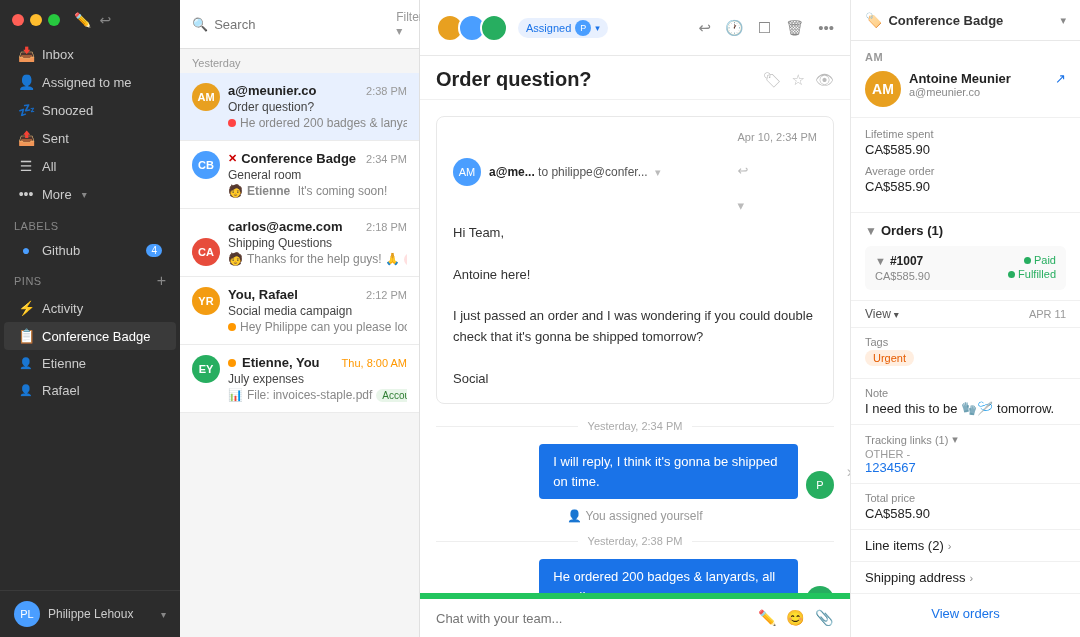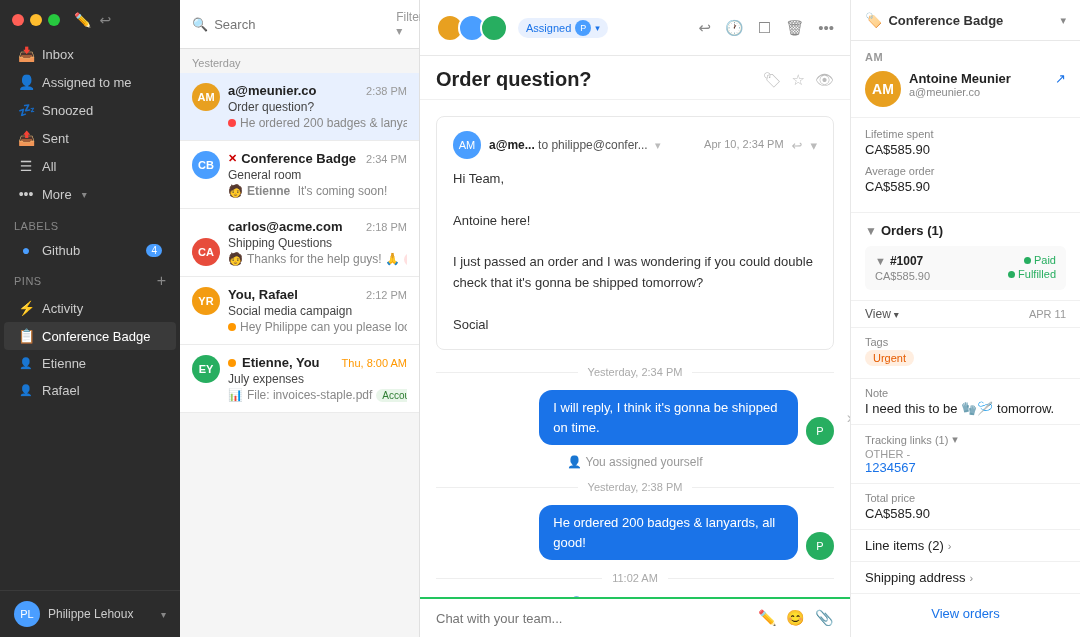--- a/index.html
+++ b/index.html
@@ -74,37 +74,37 @@
     .conv-subject-icons { display: flex; gap: 10px; color: #bbb; }
     .conv-subject-icon { font-size: 15px; cursor: pointer; }
 
     .conv-messages { flex: 1; overflow-y: auto; padding: 16px; }
     .email-message { background: #fff; border: 1px solid #e8e8e8; border-radius: 8px; padding: 14px 16px; margin-bottom: 16px; }
     .email-header { display: flex; align-items: center; gap: 8px; margin-bottom: 10px; }
     .email-avatar { width: 28px; height: 28px; border-radius: 50%; background: #4a9eff; display: flex; align-items: center; justify-content: center; font-size: 11px; color: white; flex-shrink: 0; }
     .email-meta { flex: 1; }
     .email-from { font-size: 12px; color: #555; }
     .email-from strong { color: #222; }
-    .email-actions { display: flex; gap: 8px; color: #bbb; }
+    .email-actions { display: flex; gap: 20px; color: #bbb; flex-direction: column; }
     .email-body { font-size: 13px; color: #333; line-height: 1.6; }
 
     .chat-divider { text-align: center; font-size: 11px; color: #aaa; margin: 12px 0; position: relative; }
     .chat-divider::before { content: ''; position: absolute; top: 50%; left: 0; right: 0; height: 1px; background: #eee; }
     .chat-divider span { background: #fff; padding: 0 10px; position: relative; }
 
     .chat-bubble-row { display: flex; margin-bottom: 10px; }
     .chat-bubble-row.right { justify-content: flex-end; }
     .chat-bubble-row.center { justify-content: center; }
-    .chat-bubble { padding: 8px 14px; border-radius: 13px; font-size: 13px; max-width: 65%; line-height: 1.5; }
+    .chat-bubble { padding: 8px 14px; border-radius: 4px; font-size: 13px; max-width: 65%; line-height: 1.5; }
     .bubble-blue { background: #1a73e8; color: white; }
     .bubble-avatar-right { width: 28px; height: 28px; border-radius: 50%; background: #27ae60; display: flex; align-items: center; justify-content: center; font-size: 11px; color: white; flex-shrink: 0; margin-left: 8px; align-self: flex-end; }
     .system-msg { font-size: 12px; color: #999; text-align: center; }
     .expand-area { position: relative; }
 
-    .conv-footer { padding: 10px 16px; border-top: 2px solid #22c55e; display: flex; align-items: center; gap: 10px; }
+    .conv-footer { padding: 10px 16px; border-top: 6px solid #22c55e; display: flex; align-items: center; gap: 10px; }
     .conv-footer-input { flex: 1; border: none; outline: none; font-size: 13px; color: #888; }
     .conv-footer-icons { display: flex; gap: 10px; color: #aaa; }
     .conv-footer-icon { font-size: 15px; cursor: pointer; }
 
     
     .right-panel { width: 230px; background: #fff; border-left: 1px solid #e8e8e8; display: flex; flex-direction: column; flex-shrink: 0; overflow-y: auto; }
     .right-header { display: flex; align-items: center; gap: 6px; padding: 12px 14px; border-bottom: 1px solid #e8e8e8; }
     .right-header-icon { font-size: 14px; }
     .right-header-title { font-weight: 600; font-size: 13px; flex: 1; }
     .right-header-chevron { color: #888; font-size: 11px; cursor: pointer; }

